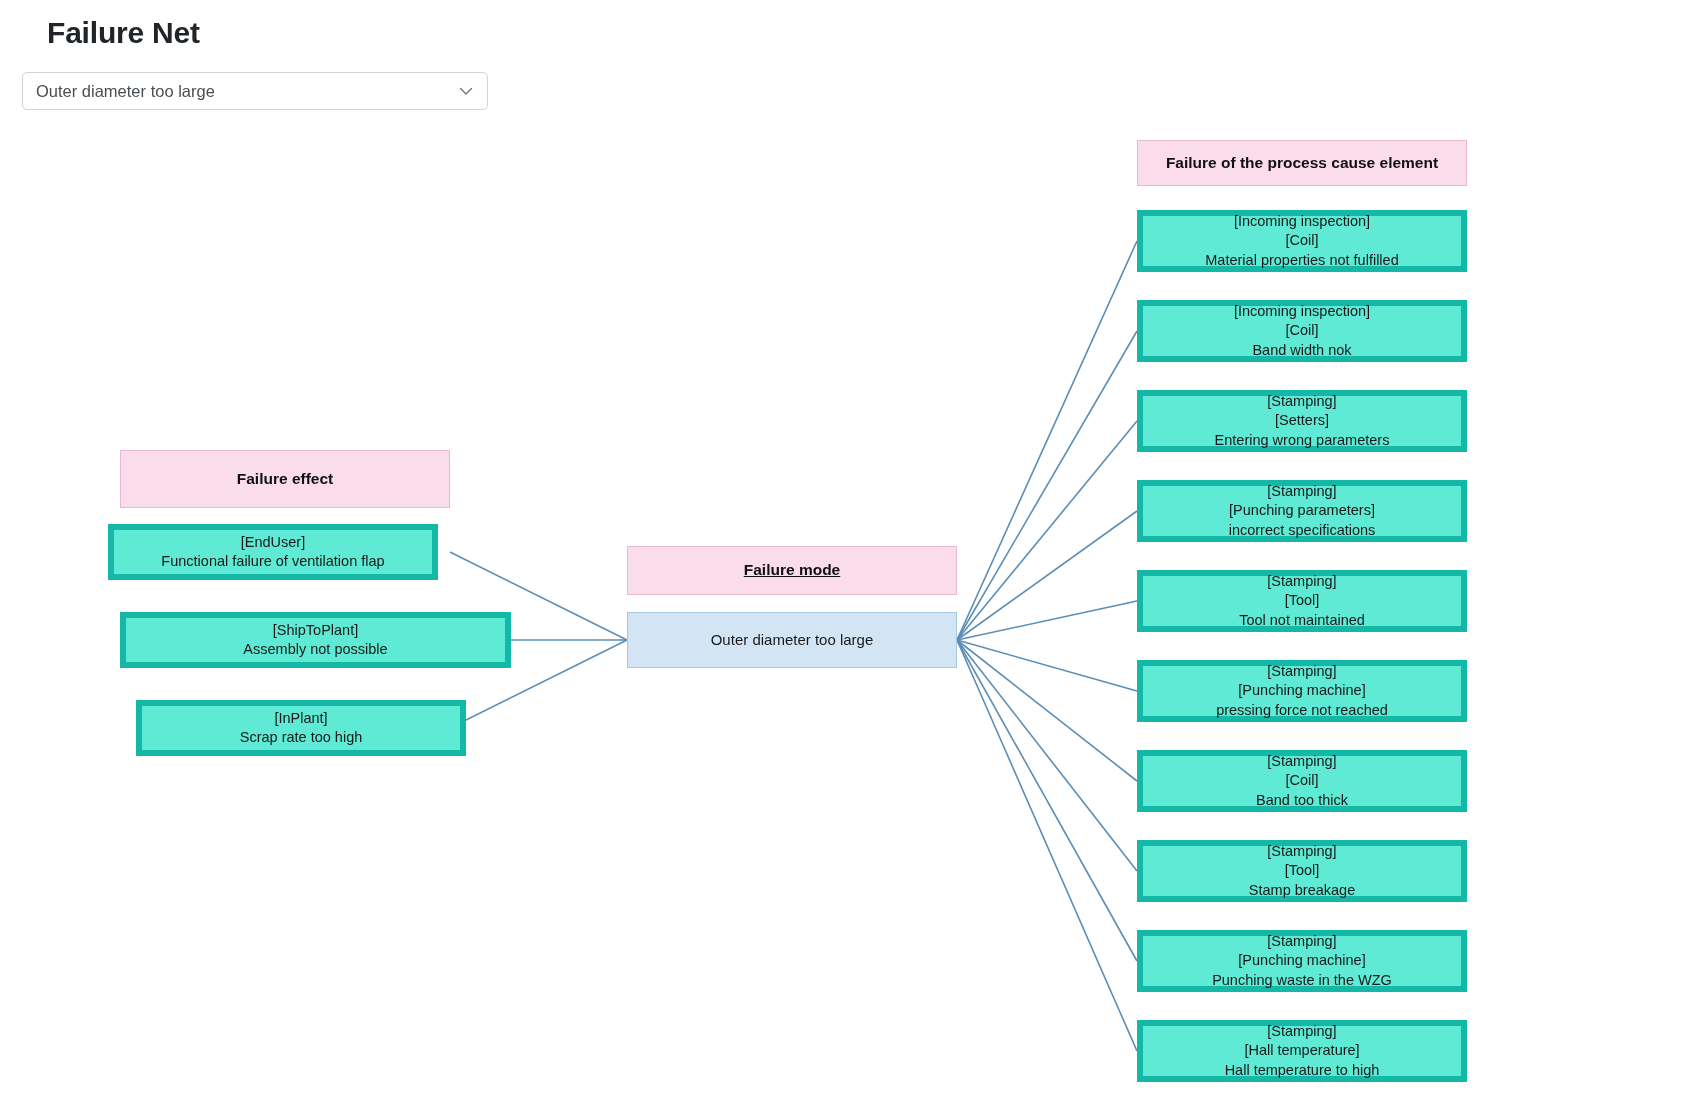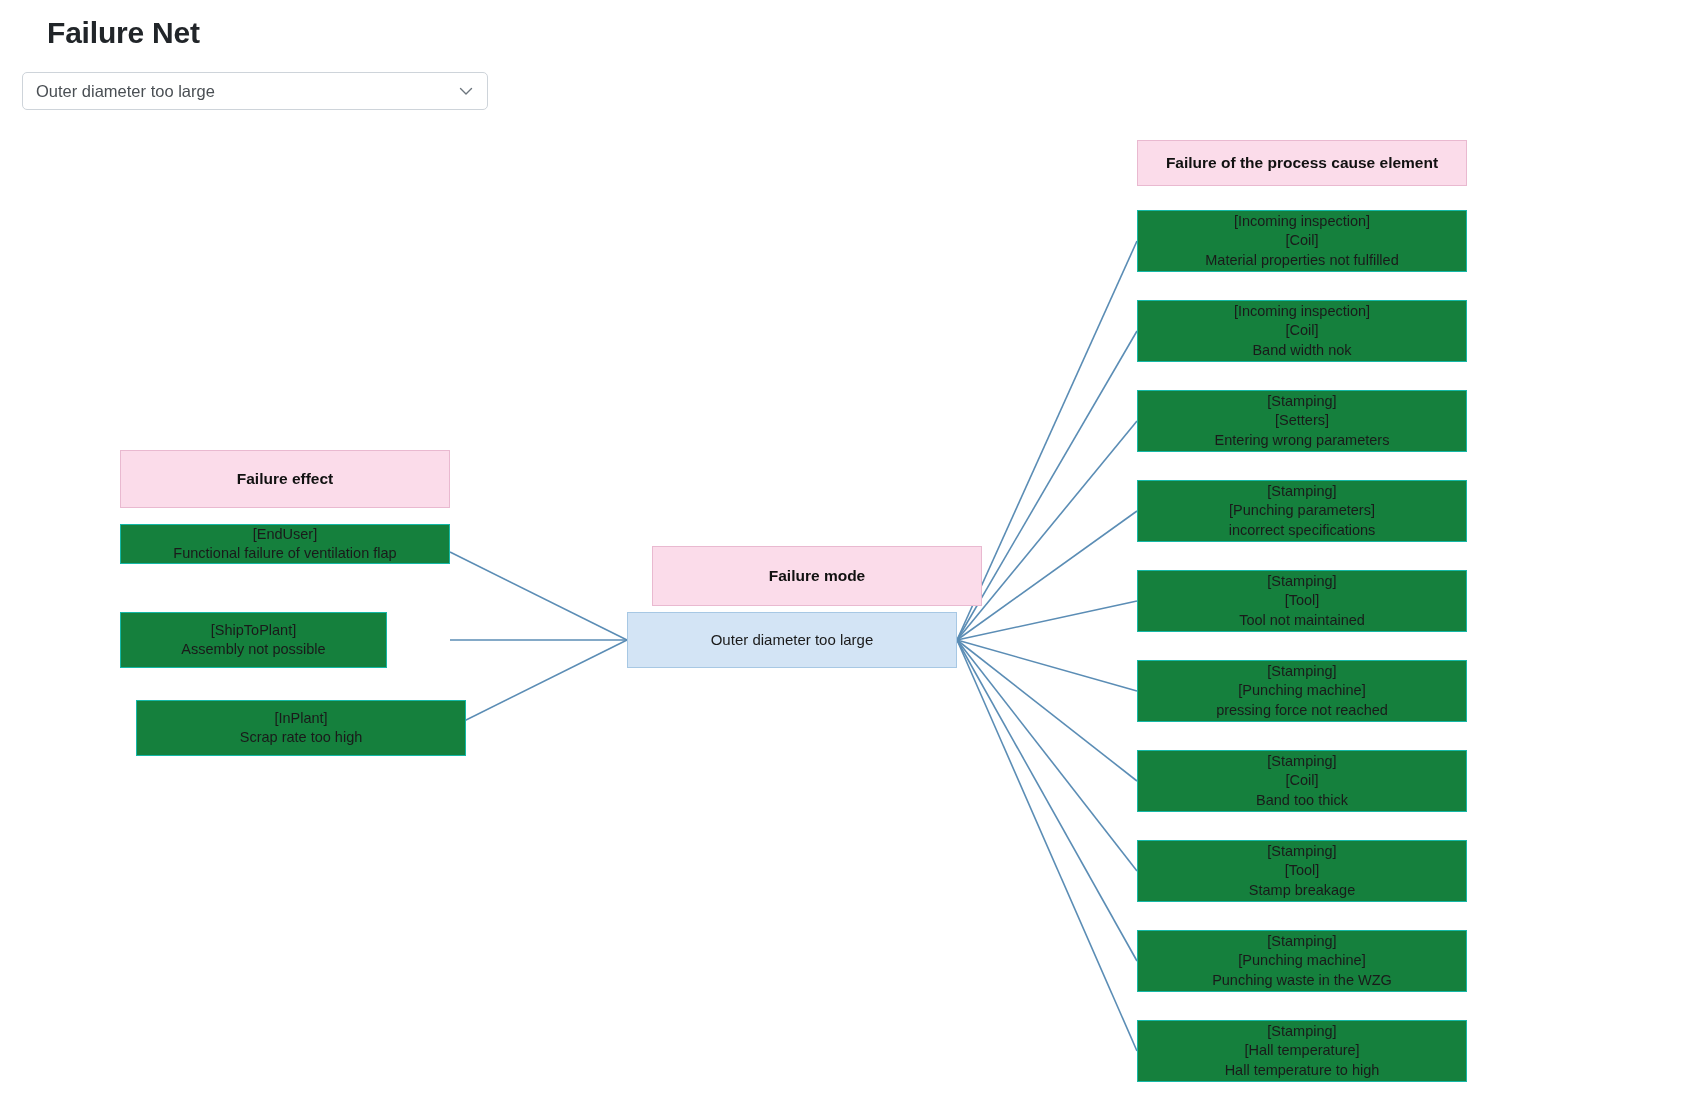--- a/index.html
+++ b/index.html
@@ -95,22 +95,22 @@
   .node .lines > div { display: block; }
 
   .node-header {
     background: #fbdcea;
     border: 1px solid #e9b9d0;
     font-weight: bold;
     font-size: 15.5px;
     color: #111111;
   }
   .node-item {
-    background: #15803d;
-    border: 1px solid #14b8a6;
+    background: #5eead4;
+    border: 6px solid #14b8a6;
     color: #1a1a1a;
   }
   .node-focus {
     background: #d3e4f5;
     border: 1px solid #a7c8e4;
     color: #1a1a1a;
     font-size: 15px;
   }
 </style>
 </head>
@@ -142,39 +142,39 @@
       <line x1="1137" y1="871" x2="957" y2="640" stroke="#5b8db5" stroke-width="1.6"></line>
       <line x1="1137" y1="961" x2="957" y2="640" stroke="#5b8db5" stroke-width="1.6"></line>
       <line x1="1137" y1="1051" x2="957" y2="640" stroke="#5b8db5" stroke-width="1.6"></line>
     </svg>
 
 <div class="node node-header" style="left: 120px; top: 450px; width: 330px; height: 58px;">
       <span class="lines">
         <div>Failure effect</div>
       </span>
     </div>
-    <div class="node node-item" style="left: 120px; top: 524px; width: 330px; height: 40px;">
+    <div class="node node-item" style="left: 108px; top: 524px; width: 330px; height: 56px;">
       <span class="lines">
         <div>[EndUser]</div>
         <div>Functional failure of ventilation flap</div>
       </span>
     </div>
-    <div class="node node-item" style="left: 120px; top: 612px; width: 267px; height: 56px;">
+    <div class="node node-item" style="left: 120px; top: 612px; width: 391px; height: 56px;">
       <span class="lines">
         <div>[ShipToPlant]</div>
         <div>Assembly not possible</div>
       </span>
     </div>
     <div class="node node-item" style="left: 136px; top: 700px; width: 330px; height: 56px;">
       <span class="lines">
         <div>[InPlant]</div>
         <div>Scrap rate too high</div>
       </span>
     </div>
-    <div class="node node-header" style="left: 652px; top: 546px; width: 330px; height: 60px;">
+    <div class="node node-header" style="left: 627px; top: 546px; width: 330px; height: 49px; text-decoration: underline;">
       <span class="lines">
         <div>Failure mode</div>
       </span>
     </div>
     <div class="node node-focus" style="left: 627px; top: 612px; width: 330px; height: 56px;">
       <span class="lines">
         <div>Outer diameter too large</div>
       </span>
     </div>
     <div class="node node-header" style="left: 1137px; top: 140px; width: 330px; height: 46px;">

